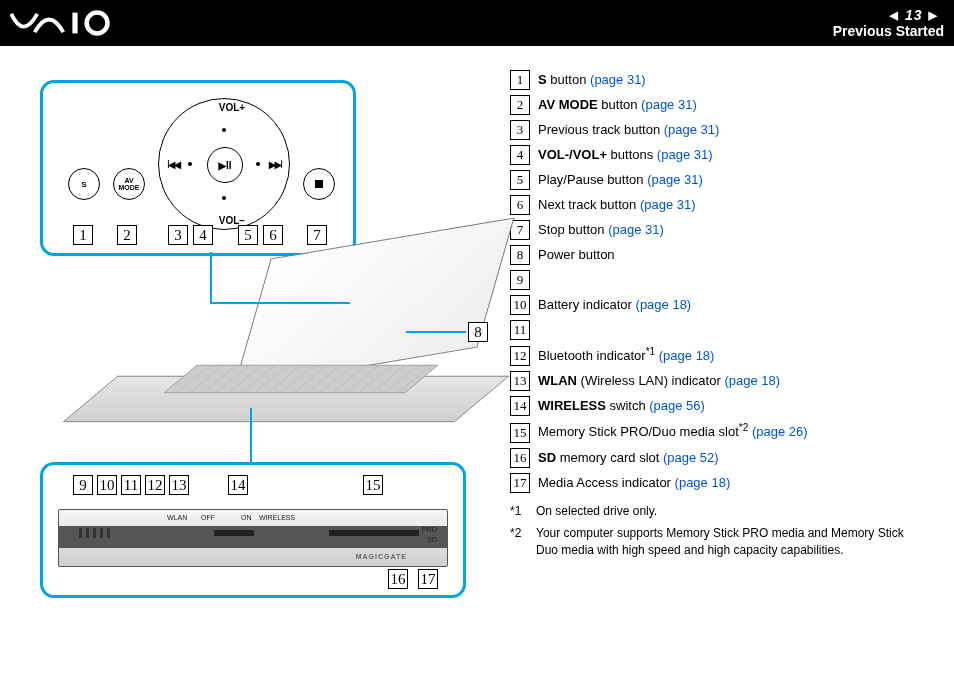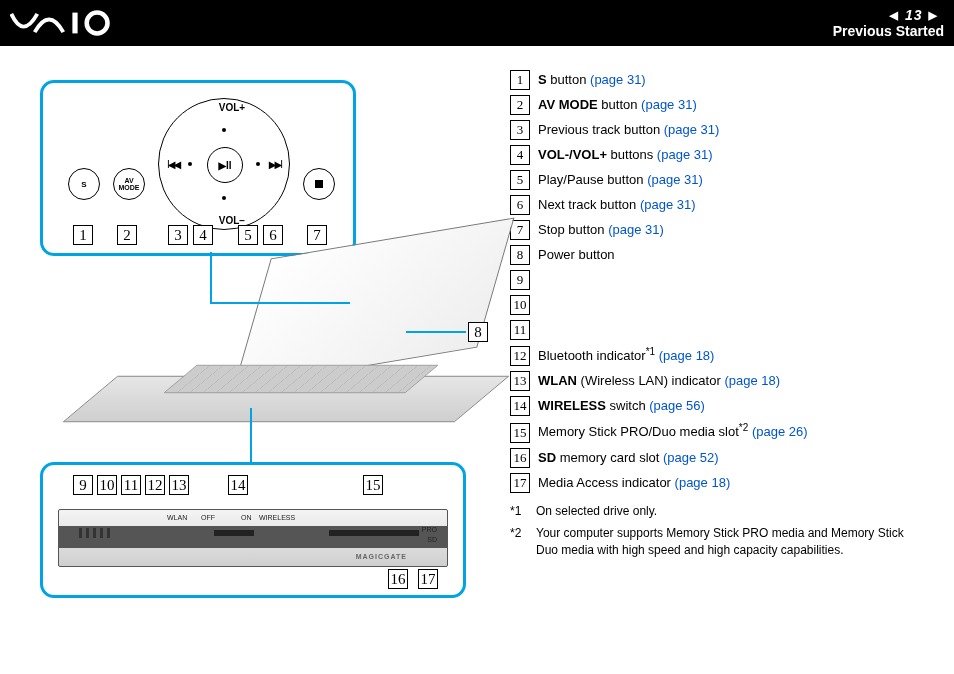--- a/index.html
+++ b/index.html
@@ -371,20 +371,21 @@
         </li>
         <li>
           <span class="sq">8</span>
           <span>Power button</span>
         </li>
         <li>
           <span class="sq">9</span>
         </li>
         <li>
           <span class="sq">10</span>
+          <span>Battery indicator <span class="link">(page 18)</span></span>
         </li>
         <li>
           <span class="sq">11</span>
         </li>
         <li>
           <span class="sq">12</span>
           <span>Bluetooth indicator<span class="sup">*1</span> <span class="link">(page 18)</span></span>
         </li>
         <li>
           <span class="sq">13</span>

